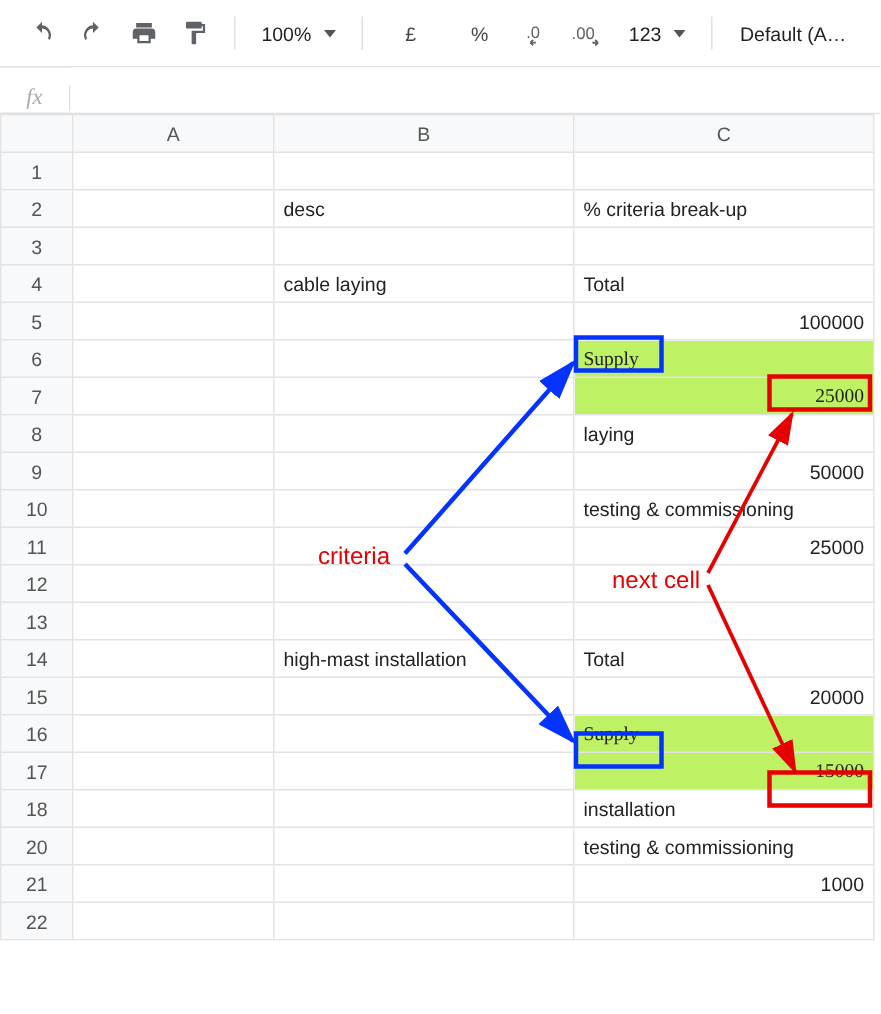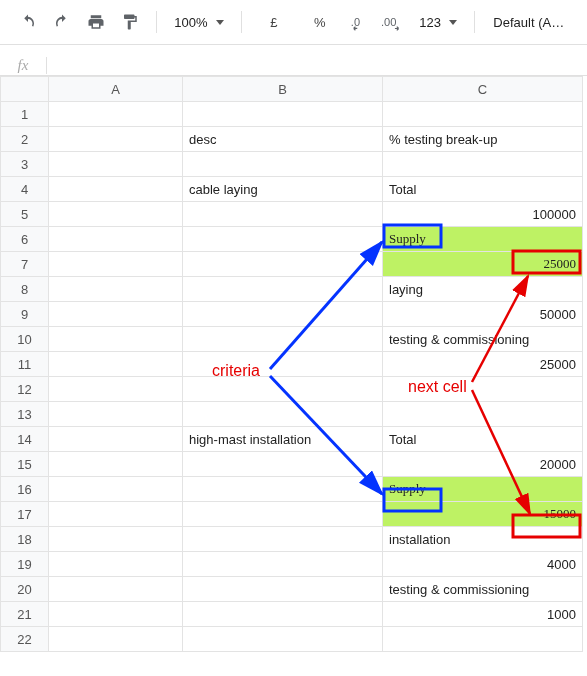--- a/index.html
+++ b/index.html
@@ -104,21 +104,21 @@
   <tr>
           <th class="rowh">1</th>
           <td></td>
           <td></td>
           <td></td>
         </tr>
   <tr>
           <th class="rowh">2</th>
           <td></td>
           <td>desc</td>
-          <td>% testing break-up</td>
+          <td>% criteria break-up</td>
         </tr>
   <tr>
           <th class="rowh">3</th>
           <td></td>
           <td></td>
           <td></td>
         </tr>
   <tr>
           <th class="rowh">4</th>
           <td></td>
@@ -201,26 +201,20 @@
           <th class="rowh">17</th>
           <td></td>
           <td></td>
           <td class="num supply-cell">15000</td>
         </tr>
   <tr>
           <th class="rowh">18</th>
           <td></td>
           <td></td>
           <td>installation</td>
-        </tr>
-  <tr>
-          <th class="rowh">19</th>
-          <td></td>
-          <td></td>
-          <td class="num">4000</td>
         </tr>
   <tr>
           <th class="rowh">20</th>
           <td></td>
           <td></td>
           <td>testing &amp; commissioning</td>
         </tr>
   <tr>
           <th class="rowh">21</th>
           <td></td>

